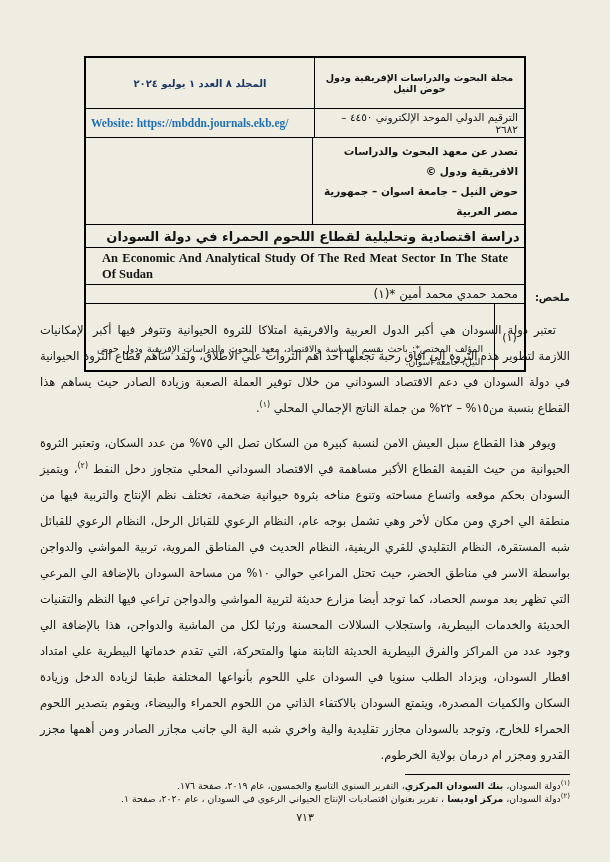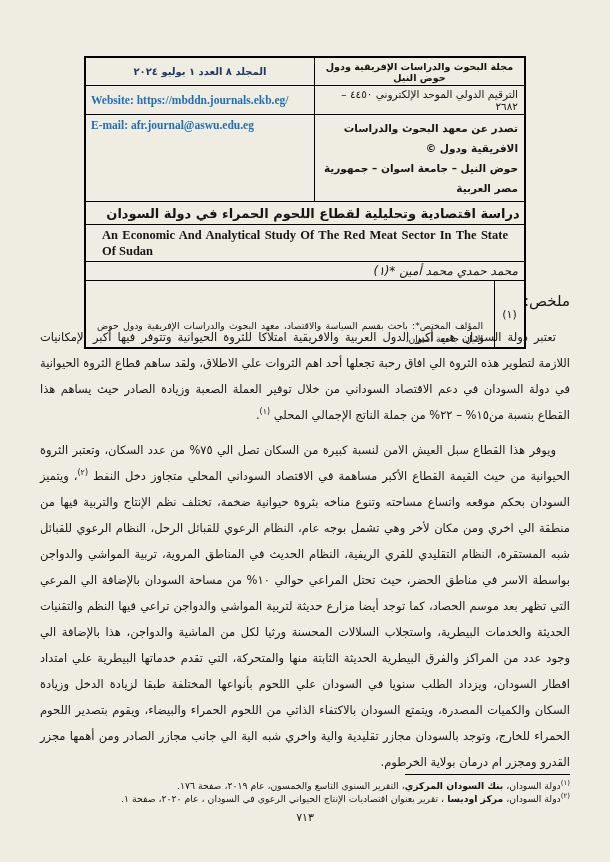--- a/index.html
+++ b/index.html
@@ -16,38 +16,38 @@
   
   .htable {
     position:absolute; top:56px; left:84px; width:442px;
     border:2px solid #000; box-sizing:border-box;
   }
   .trow { display:flex; direction:rtl; border-bottom:1.5px solid #000; }
   .trow.last { border-bottom:none; }
   .cell { box-sizing:border-box; display:flex; align-items:center; }
   .rcol { width:212px; border-left:1.5px solid #000; }
   .lcol { width:230px; }
-  .journal-name { font-weight:bold; font-size:9.6px; justify-content:center; text-align:center; padding:2px 3px; min-height:27px; }
+  .journal-name { font-weight:bold; font-size:9.6px; justify-content:center; text-align:center; padding:14px 3px; min-height:27px; }
   .volume { font-weight:bold; font-size:10px; color:#1F3864; justify-content:center; text-align:center; min-height:27px; }
   .issn { font-weight:normal; font-size:10.5px; justify-content:flex-start; text-align:right; padding:2px 6px; min-height:27px; }
   .latin { direction:ltr; font-family:"Liberation Serif", serif; font-weight:bold; font-size:11.5px; color:#1F6FB5; justify-content:flex-start; text-align:right; padding:2px 5px; min-height:27px; }
   .publisher { font-weight:bold; font-size:10.5px; text-align:right; padding:3px 6px; min-height:46px; display:block; line-height:20px; }
   .email-cell { align-items:flex-start; padding-top:4px; min-height:46px; }
   .title-ar { width:100%; font-weight:bold; font-size:13px; justify-content:center; text-align:center; min-height:22px; padding:1px 4px;margin-left:16px; }
   .title-en { width:100%; direction:ltr; font-family:"Liberation Serif", serif; font-weight:bold; font-size:12.5px; display:block; text-align:justify; line-height:16px; padding:2px 16px; min-height:33px; }
-  .author-row { width:100%; font-size:12px; justify-content:flex-start; text-align:right; padding:1px 6px; min-height:18px;font-style:italic; }
+  .author-row { width:100%; font-size:12px; justify-content:flex-start; text-align:right; padding:1px 6px; min-height:18px; }
   .mark-cell { width:30px; border-left:1.5px solid #000; font-size:11px; justify-content:center; min-height:30px; }
   .affil-cell { flex:1; display:block; font-size:9.3px; line-height:13px; text-align:justify; direction:rtl; padding:2px 11px;margin-top:36px; }
 
   
   .content {
     position:absolute; top:292px; left:40px; width:530px;
     direction:rtl;
   }
-  .abstract-heading { font-weight:normal; font-size:15px; margin:0 0 14px 0; text-align:right; }
+  .abstract-heading { font-weight:bold; font-size:10px; margin:0 0 14px 0; text-align:right; }
   .para { font-size:11.5px; line-height:26px; text-align:justify; text-indent:14px; margin:0 0 9px 0; }
   .fnref { font-size:8px; vertical-align:super; line-height:0; }
 
   
   .footnotes { position:absolute; top:774px; left:40px; width:530px; direction:rtl; }
   .fn-sep { width:165px; border-top:1.3px solid #000; margin-bottom:4px; }
   .fn-line { font-size:9.3px; line-height:13px; text-align:right; }
   .fn-line b { font-weight:bold; }
   .fn-mark { font-size:7px; vertical-align:super; line-height:0; }
 
@@ -65,21 +65,20 @@
     </div>
     <div class="trow">
       <div class="cell rcol issn">الترقيم الدولي الموحد الإلكتروني ٤٤٥٠ –٢٦٨٢</div>
       <div class="cell lcol latin">Website: https://mbddn.journals.ekb.eg/</div>
     </div>
     <div class="trow">
       <div class="cell rcol publisher">
         <span>تصدر عن معهد البحوث والدراسات الافريقية ودول ©</span><br>
         <span>حوض النيل – جامعة اسوان – جمهورية مصر العربية</span>
       </div>
-      <div class="cell lcol latin email-cell">E-mail: afr.journal@aswu.edu.eg</div>
     </div>
     <div class="trow">
       <div class="cell title-ar">دراسة اقتصادية وتحليلية لقطاع اللحوم الحمراء في دولة السودان</div>
     </div>
     <div class="trow">
       <div class="cell title-en">An Economic And Analytical Study Of The Red Meat Sector In The State Of Sudan</div>
     </div>
     <div class="trow">
       <div class="cell author-row">محمد حمدي محمد أمين *(١)</div>
     </div>

